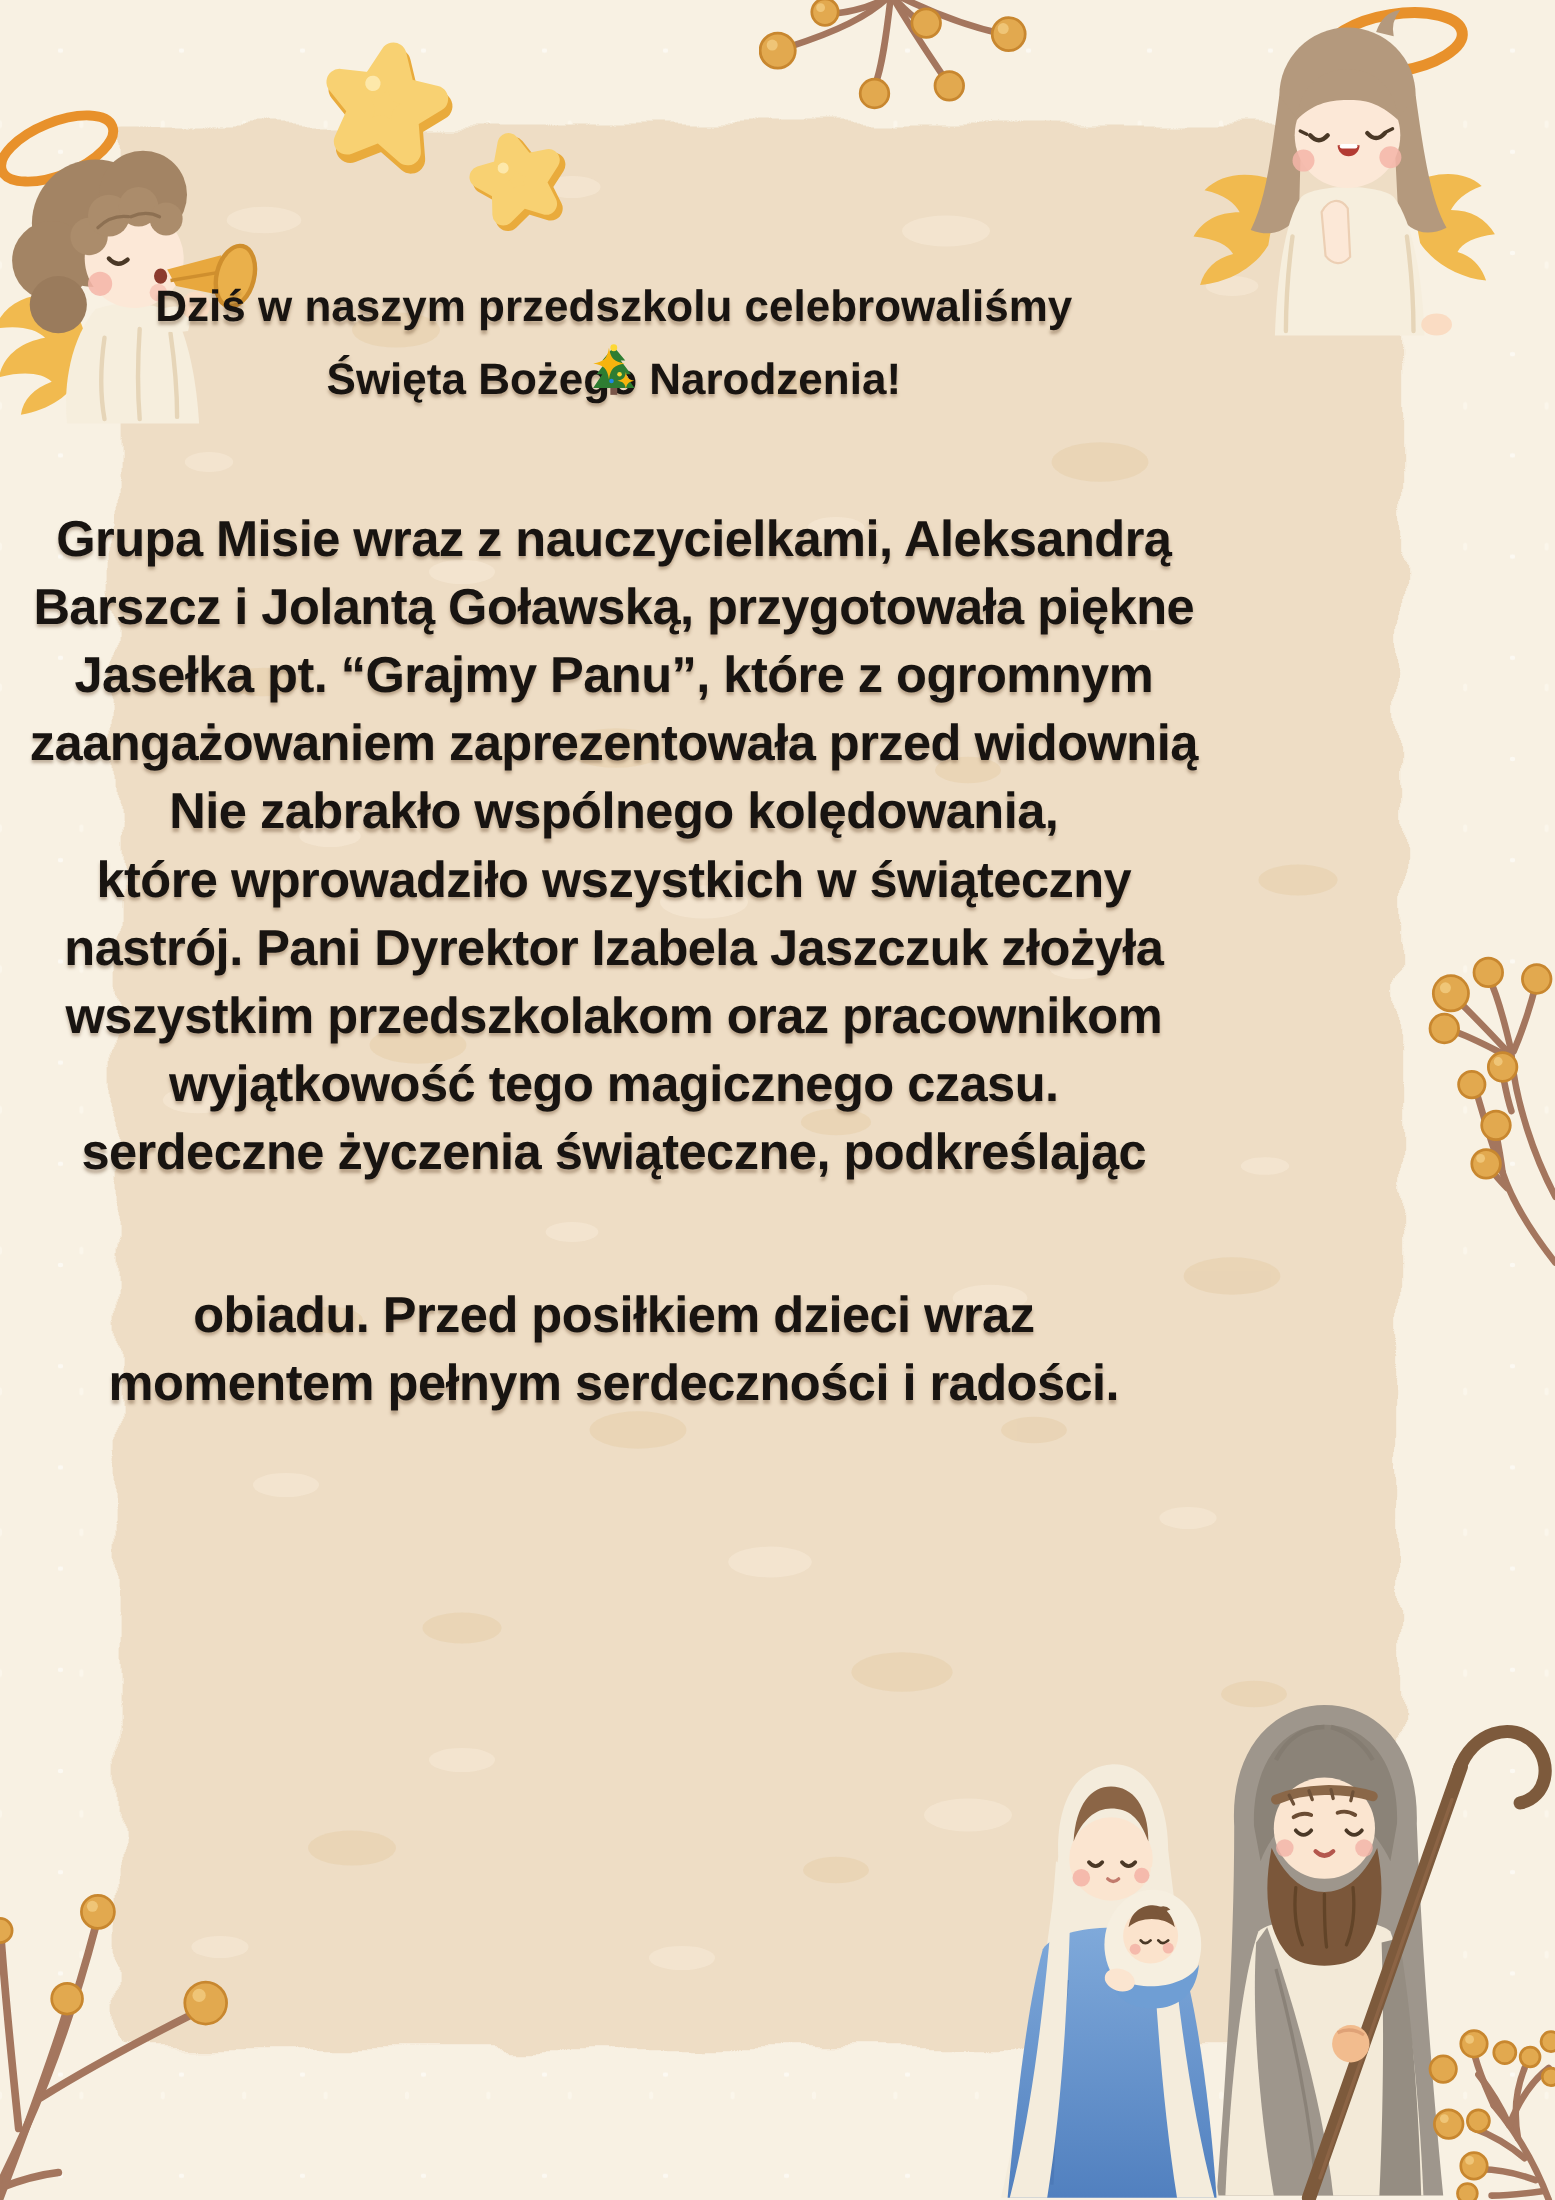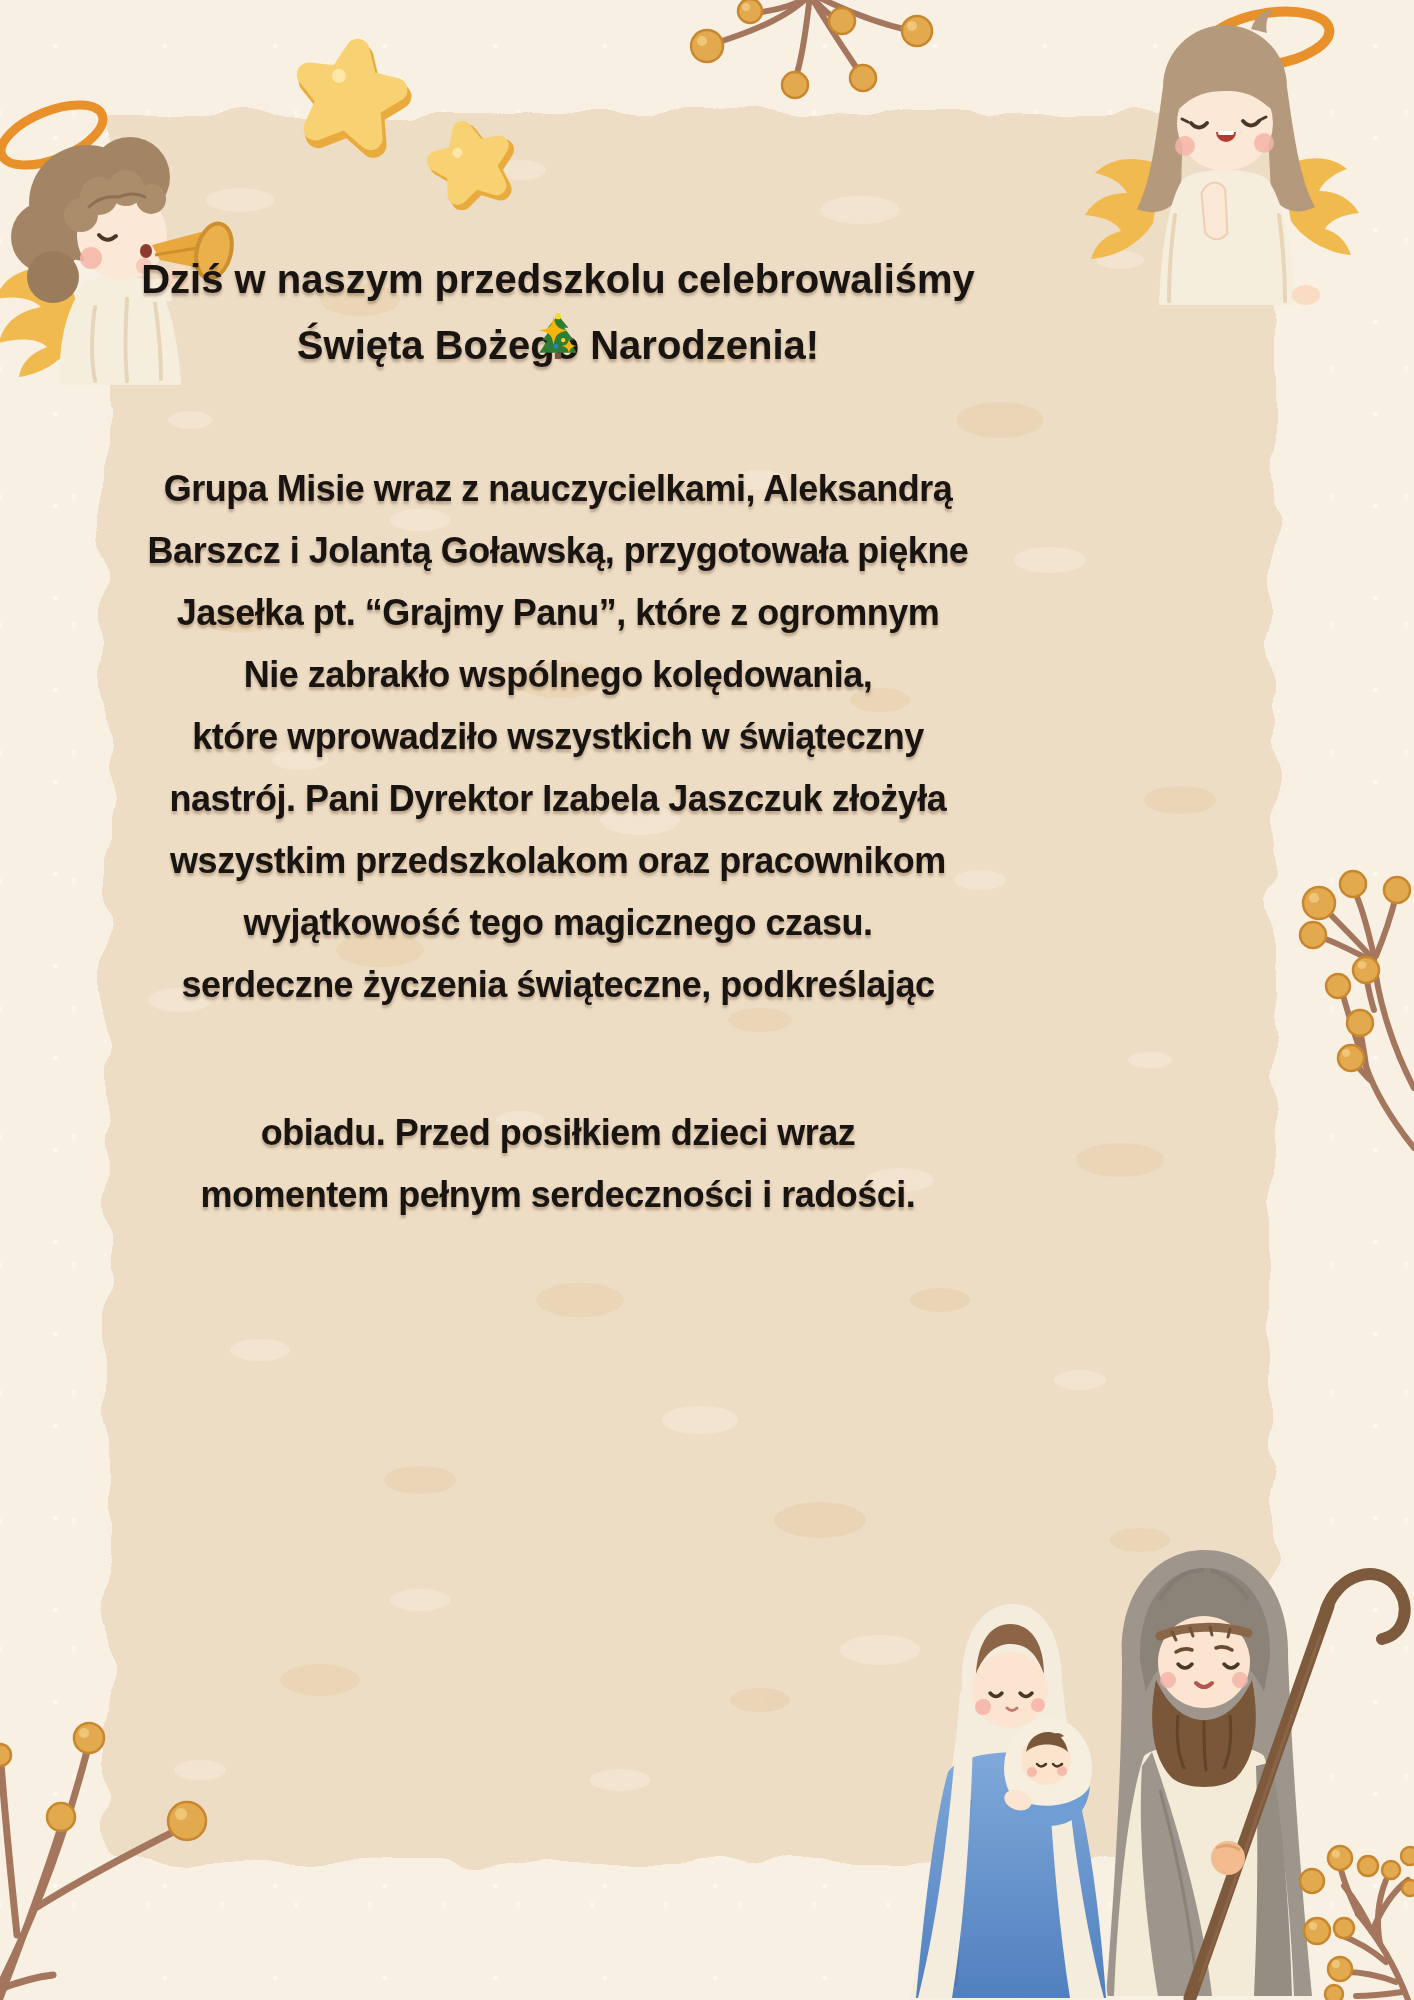--- a/index.html
+++ b/index.html
@@ -16,21 +16,21 @@
   #canvas svg{position:absolute; display:block;}
   .panel-svg{left:0; top:0; z-index:1;}
   .deco2{z-index:2;} .deco3{z-index:3;} .deco4{z-index:4;}
   .textcol{
     position:absolute; left:88px; top:246px; width:940px; z-index:5;
     color:#181411; font-weight:700; text-align:center;
     text-shadow:0 3px 3px rgba(95,64,35,.38);
   }
   .tline{height:66px; font-size:40px; line-height:66px; white-space:nowrap;
          display:flex; justify-content:center; gap:10px;}
-  .bline{height:62px; font-size:36px; line-height:62px; white-space:nowrap;
+  .bline{height:62px; font-size:46px; line-height:62px; white-space:nowrap;
          letter-spacing:-0.5px;
          display:flex; align-items:center; justify-content:center;}
   .spacer1{height:80px;} .spacer2{height:86px;}
   .emoji-svg{width:44px; height:48px; flex:0 0 auto;}
 </style>
 </head>
 <body>
 
 <div id="canvas">
 
@@ -339,20 +339,21 @@
       <svg class="emoji-svg" viewBox="0 0 40 40">
         <path d="M16 2 C17.5 11 20 13.5 29 15 C20 16.5 17.5 19 16 28 C14.5 19 12 16.5 3 15 C12 13.5 14.5 11 16 2 Z" fill="#f6b40e"></path>
         <path d="M30 22 C30.8 27 32.2 28.4 37 29.2 C32.2 30 30.8 31.4 30 36 C29.2 31.4 27.8 30 23 29.2 C27.8 28.4 29.2 27 30 22 Z" fill="#f6b40e"></path>
       </svg>
     </div>
     <div class="spacer1"></div>
 
     <div class="bline">Grupa Misie wraz z nauczycielkami, Aleksandrą</div>
     <div class="bline">Barszcz i Jolantą Goławską, przygotowała piękne</div>
     <div class="bline">Jasełka pt. “Grajmy Panu”, które z ogromnym</div>
+    <div class="bline">zaangażowaniem zaprezentowała przed widownią</div>
     <div class="bline">Nie zabrakło wspólnego kolędowania,</div>
     <div class="bline">które wprowadziło wszystkich w świąteczny</div>
     <div class="bline">nastrój. Pani Dyrektor Izabela Jaszczuk złożyła</div>
     <div class="bline">wszystkim przedszkolakom oraz pracownikom</div>
     <div class="bline">wyjątkowość tego magicznego czasu.</div>
     <div class="bline">serdeczne życzenia świąteczne, podkreślając</div>
 
     <div class="spacer2"></div>
 
     <div class="bline">obiadu. Przed posiłkiem dzieci wraz</div>

